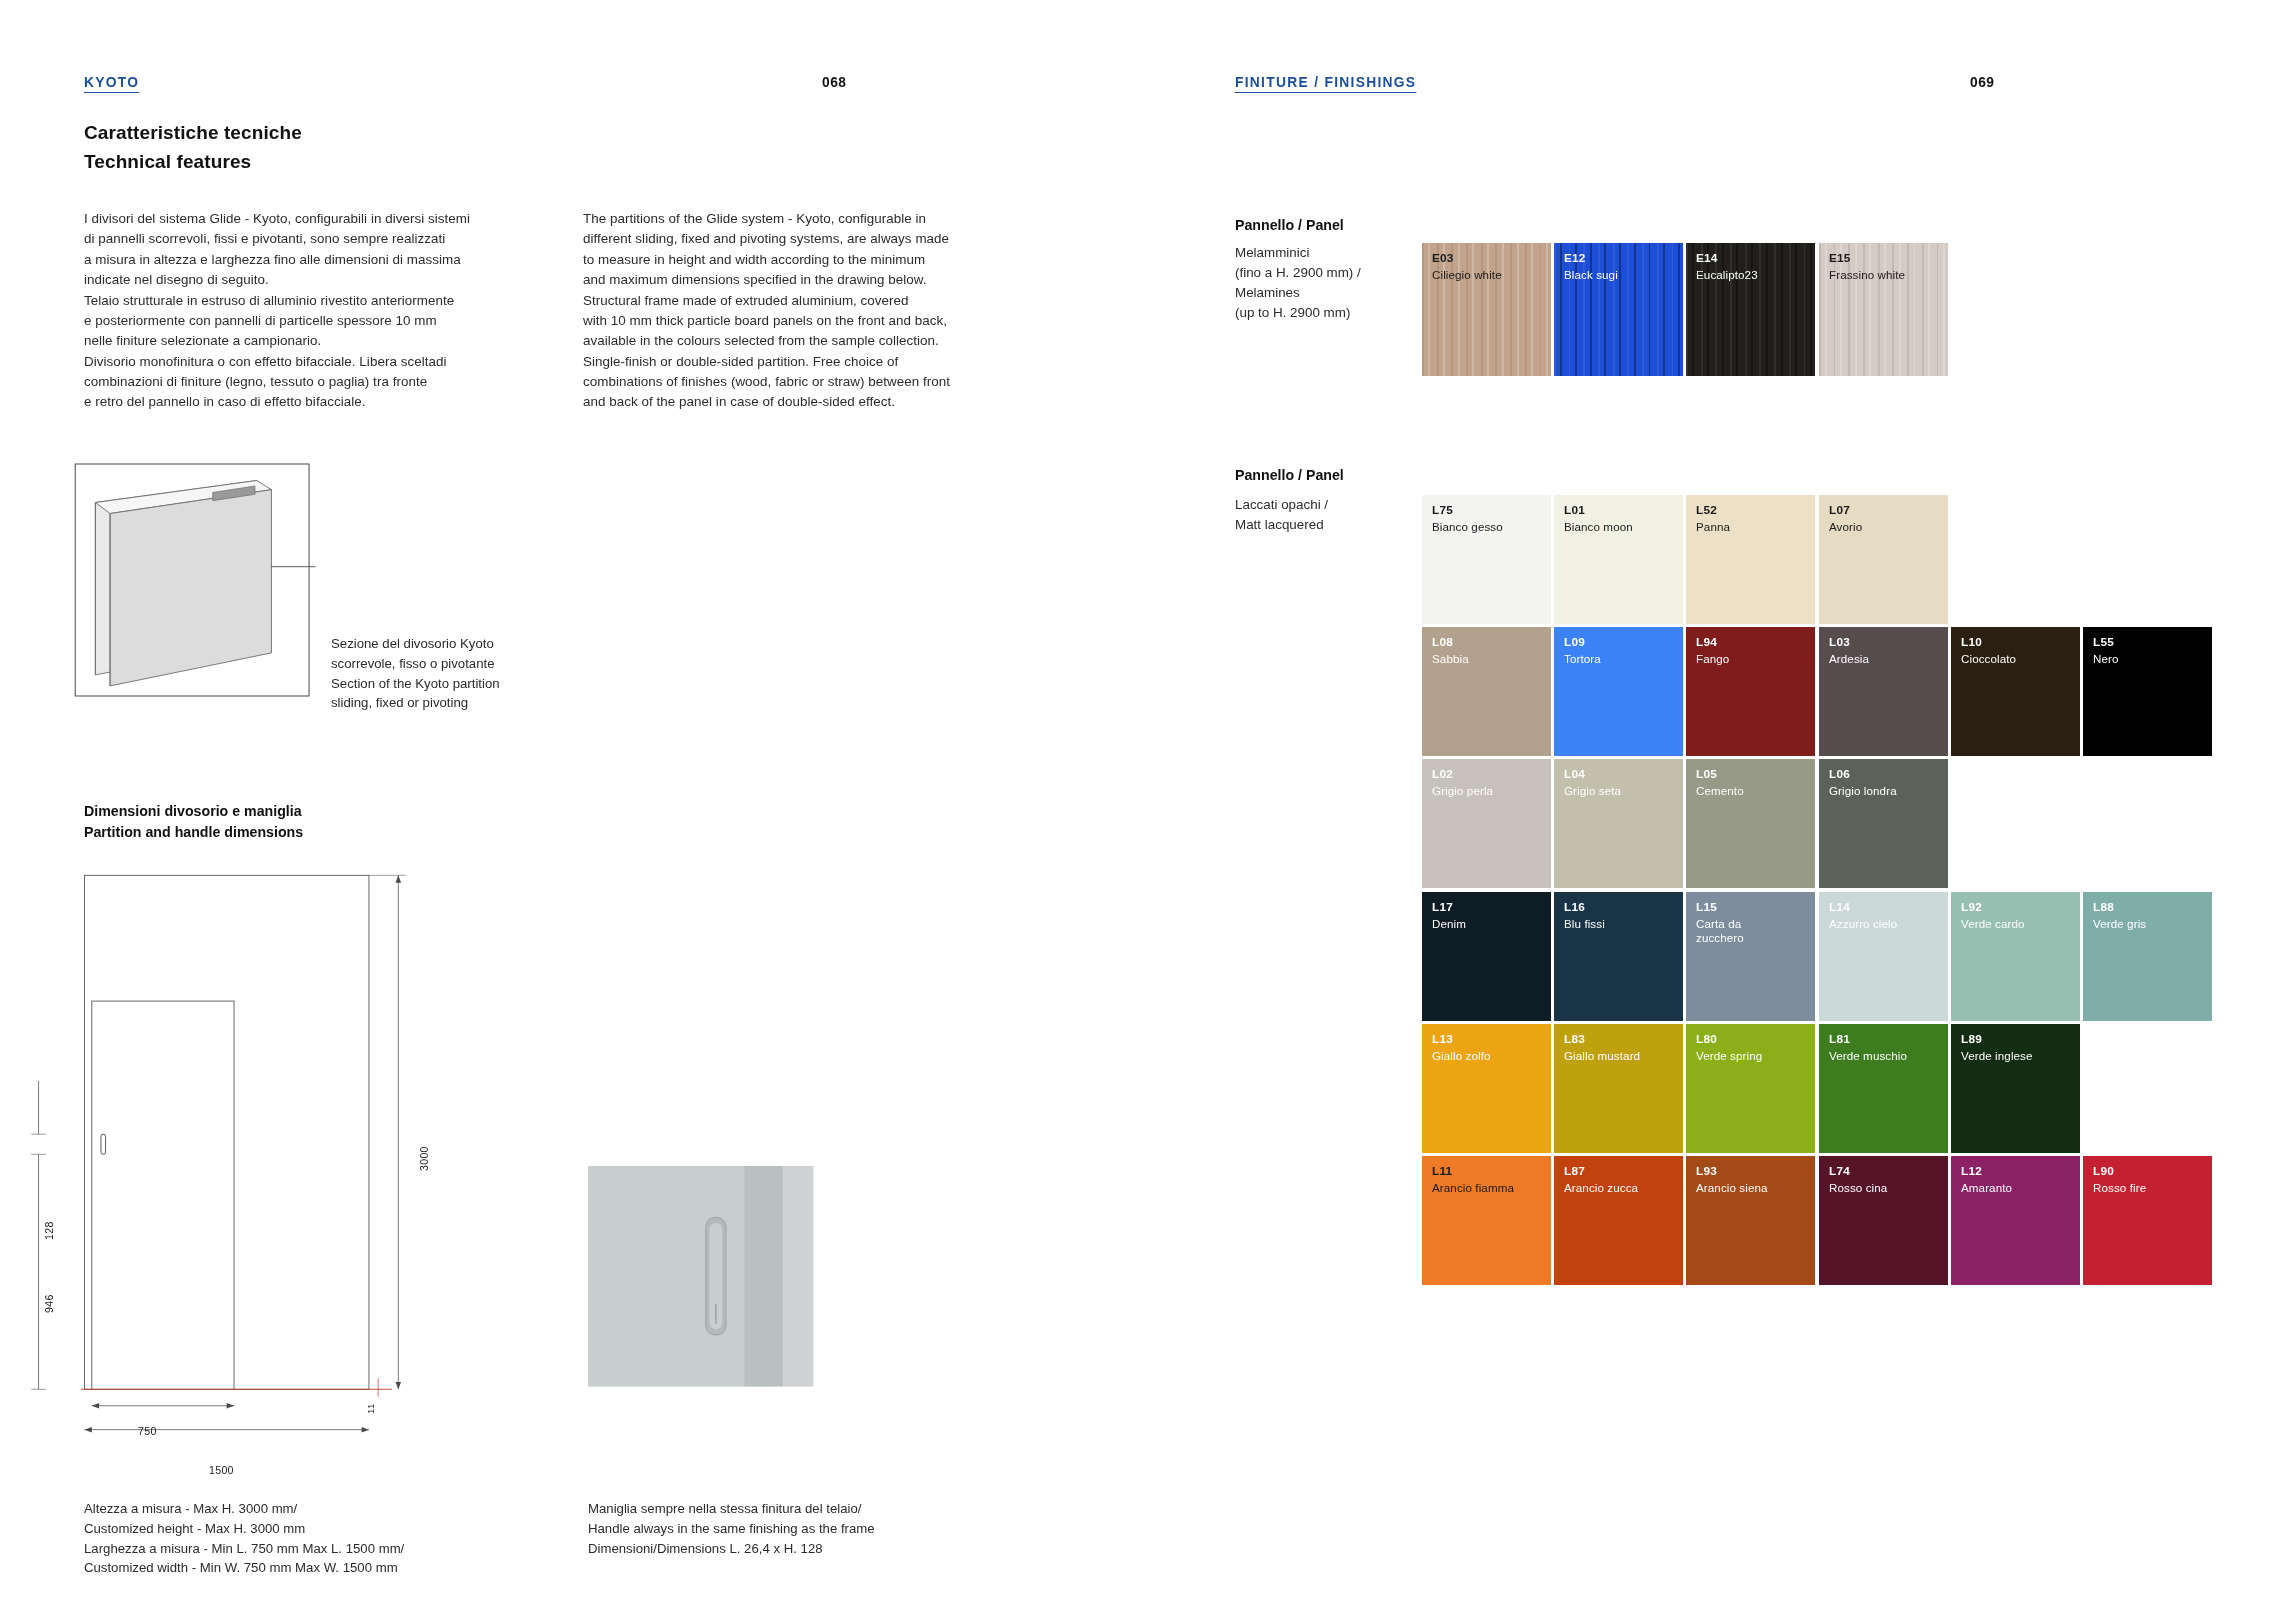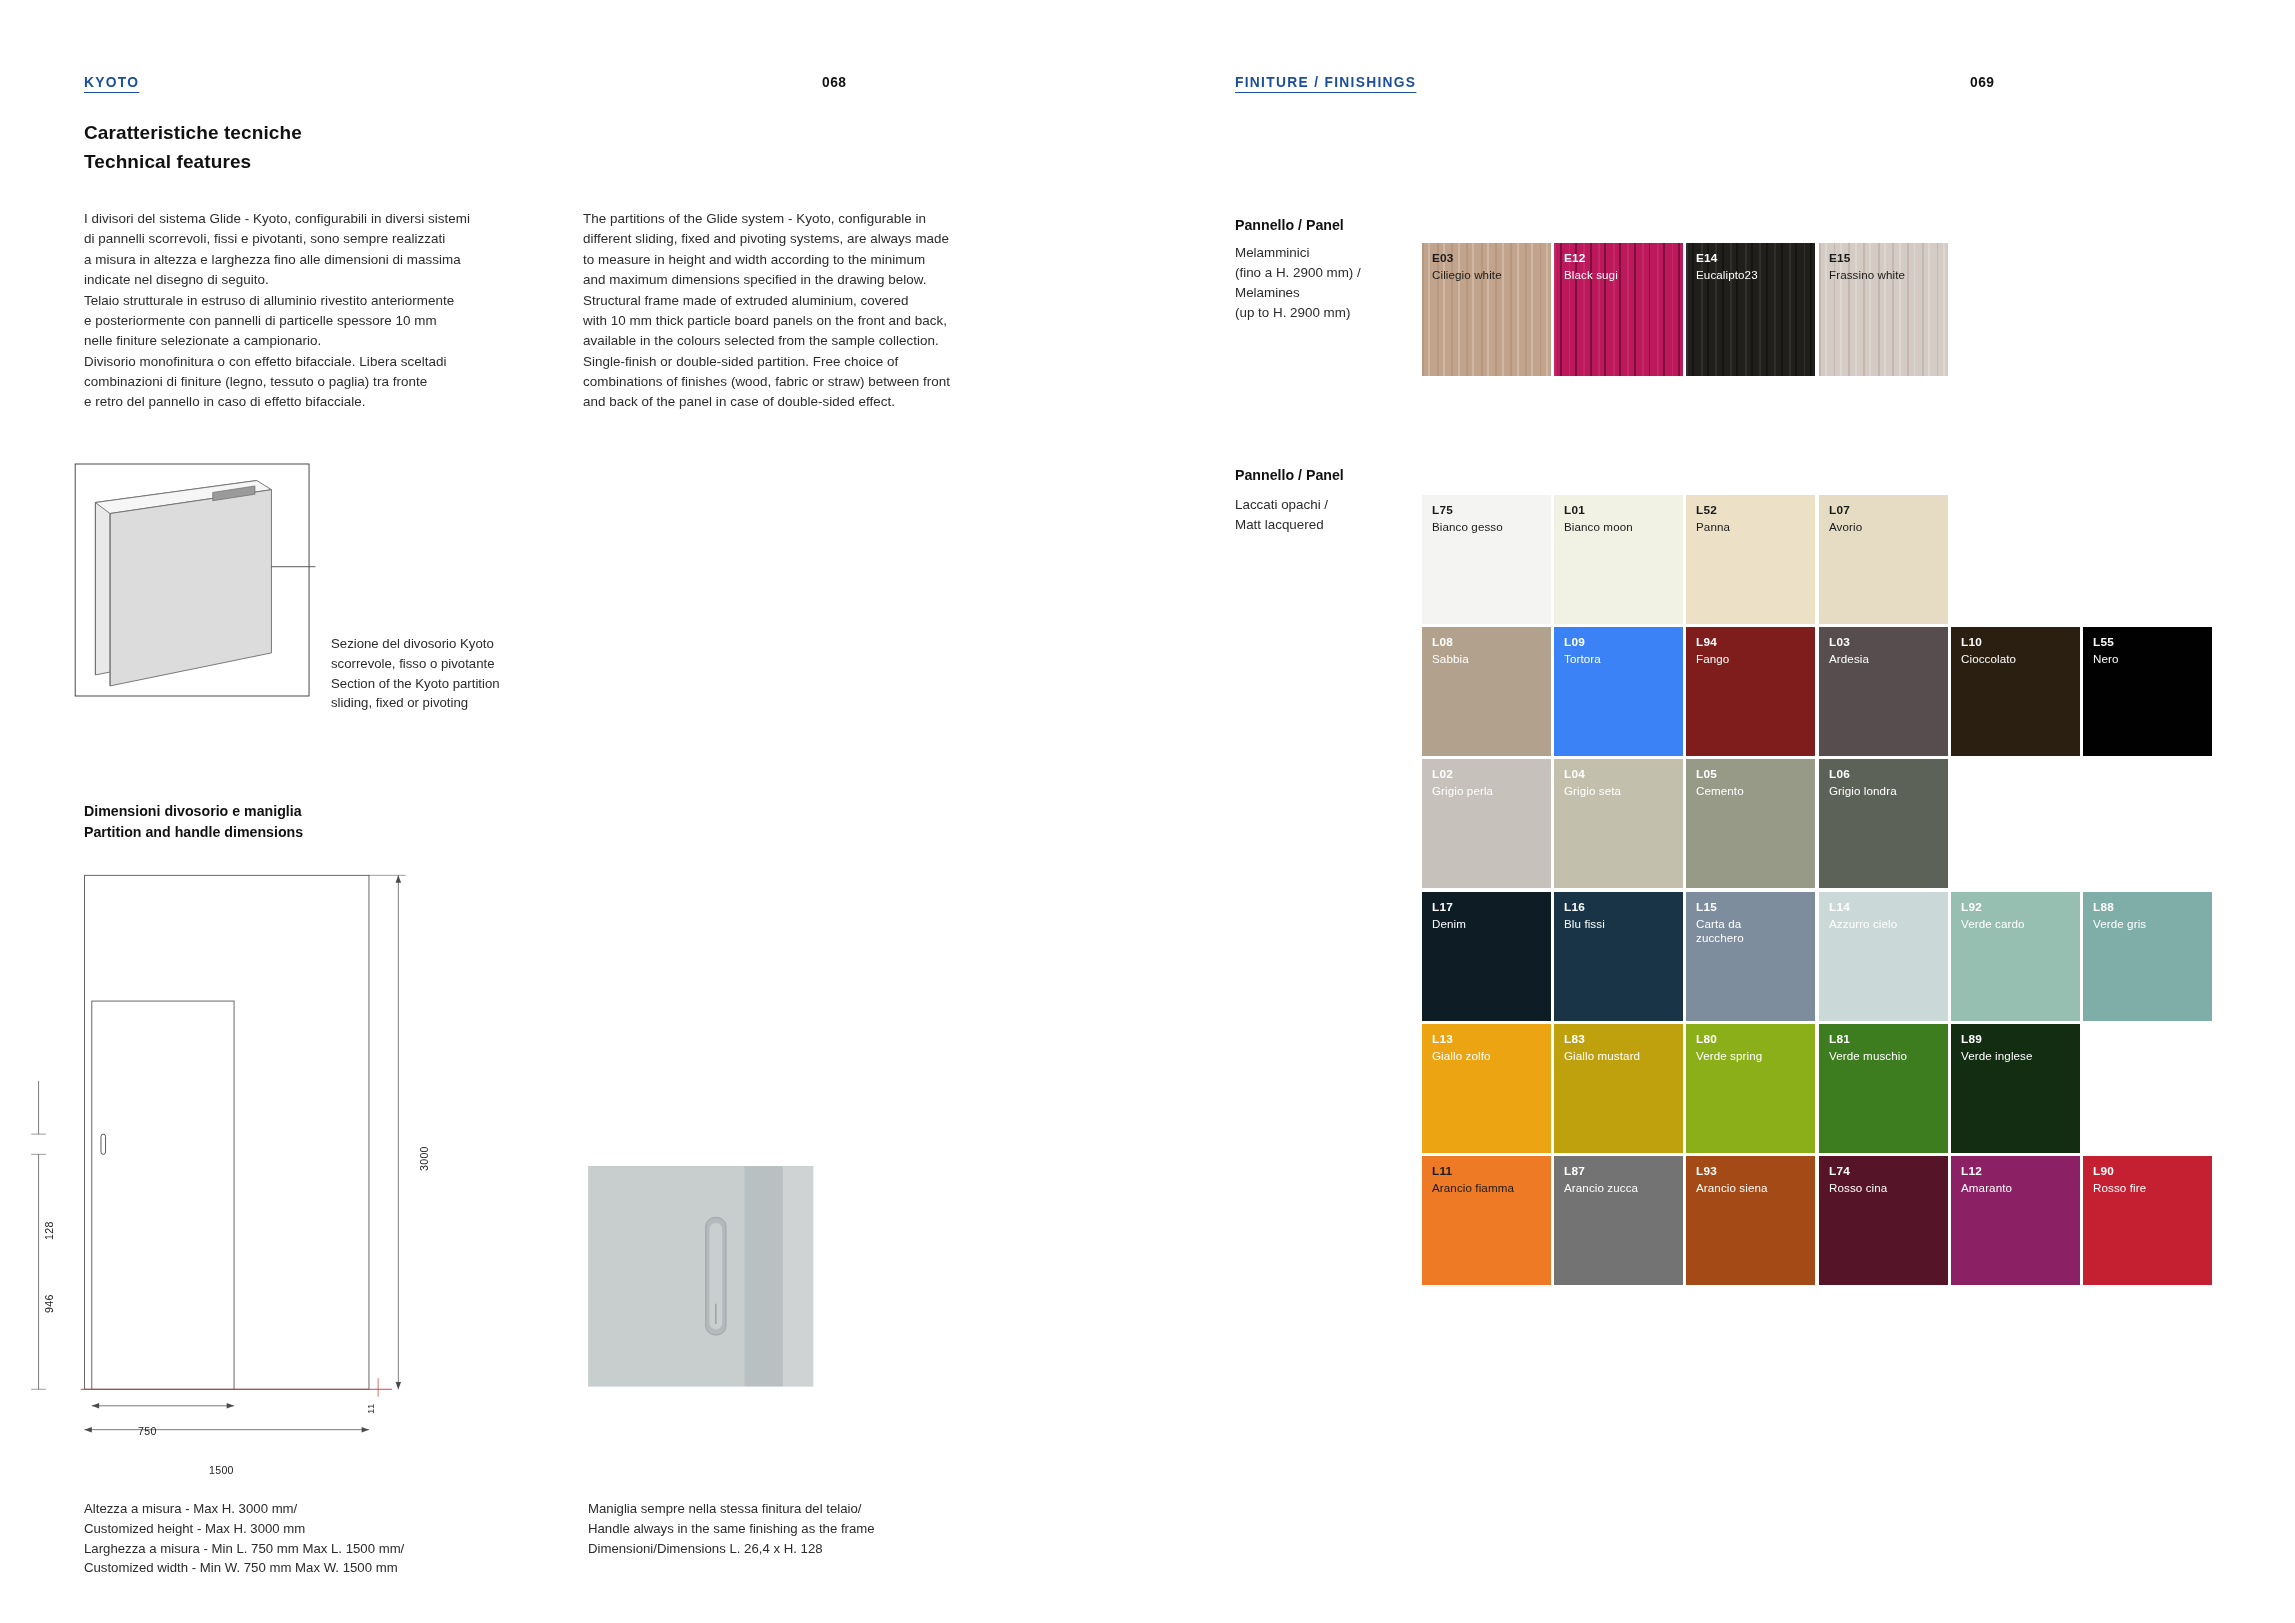--- a/index.html
+++ b/index.html
@@ -215,21 +215,21 @@
 (fino a H. 2900 mm) /
 Melamines
 (up to H. 2900 mm)</div>
 
     <div id="melamine-row" style="position:absolute; left:274px; top:243px;">
         <div class="swatch" style="left: 0px; top: 0px; width: 129px; height: 133px; background: rgb(194, 164, 140);">
           <div class="wood-grain" style="background: repeating-linear-gradient(90deg, rgba(120, 85, 60, 0.16) 0px, rgba(120, 85, 60, 0.16) 1.8px, transparent 1.8px, transparent 6.4px, rgba(255, 255, 255, 0.22) 6.4px, rgba(255, 255, 255, 0.22) 8.3px, transparent 8.3px, transparent 14.7px);"></div>
           <div class="sw-code" style="color: rgb(26, 26, 26);">E03</div>
           <div class="sw-name" style="color: rgb(26, 26, 26);">Ciliegio white</div>
         </div>
-        <div class="swatch" style="left: 132px; top: 0px; width: 129px; height: 133px; background: #be185d;">
+        <div class="swatch" style="left: 132px; top: 0px; width: 129px; height: 133px; background: #1d4ed8;">
           <div class="wood-grain" style="background: repeating-linear-gradient(90deg, rgba(255, 255, 255, 0.07) 0px, rgba(255, 255, 255, 0.07) 1.8px, transparent 1.8px, transparent 6.4px, rgba(0, 0, 0, 0.35) 6.4px, rgba(0, 0, 0, 0.35) 8.3px, transparent 8.3px, transparent 14.7px);"></div>
           <div class="sw-code" style="color: rgb(255, 255, 255);">E12</div>
           <div class="sw-name" style="color: rgb(255, 255, 255);">Black sugi</div>
         </div>
         <div class="swatch" style="left: 264px; top: 0px; width: 129px; height: 133px; background: rgb(33, 31, 28);">
           <div class="wood-grain" style="background: repeating-linear-gradient(90deg, rgba(255, 255, 255, 0.07) 0px, rgba(255, 255, 255, 0.07) 1.8px, transparent 1.8px, transparent 6.4px, rgba(0, 0, 0, 0.35) 6.4px, rgba(0, 0, 0, 0.35) 8.3px, transparent 8.3px, transparent 14.7px);"></div>
           <div class="sw-code" style="color: rgb(255, 255, 255);">E14</div>
           <div class="sw-name" style="color: rgb(255, 255, 255);">Eucalipto23</div>
         </div>
         <div class="swatch" style="left: 397px; top: 0px; width: 129px; height: 133px; background: rgb(211, 203, 196);">
@@ -343,21 +343,21 @@
           <div class="sw-name" style="color: rgb(255, 255, 255);">Verde muschio</div>
         </div>
         <div class="swatch" style="left: 529px; top: 529px; width: 129px; height: 129px; background: rgb(19, 45, 19);">
           <div class="sw-code" style="color: rgb(255, 255, 255);">L89</div>
           <div class="sw-name" style="color: rgb(255, 255, 255);">Verde inglese</div>
         </div>
         <div class="swatch" style="left: 0px; top: 661px; width: 129px; height: 129px; background: rgb(239, 122, 38);">
           <div class="sw-code" style="color: rgb(26, 26, 26);">L11</div>
           <div class="sw-name" style="color: rgb(26, 26, 26);">Arancio fiamma</div>
         </div>
-        <div class="swatch" style="left: 132px; top: 661px; width: 129px; height: 129px; background: #737373;">
+        <div class="swatch" style="left: 132px; top: 661px; width: 129px; height: 129px; background: #c2410c;">
           <div class="sw-code" style="color: rgb(255, 255, 255);">L87</div>
           <div class="sw-name" style="color: rgb(255, 255, 255);">Arancio zucca</div>
         </div>
         <div class="swatch" style="left: 264px; top: 661px; width: 129px; height: 129px; background: rgb(164, 74, 22);">
           <div class="sw-code" style="color: rgb(255, 255, 255);">L93</div>
           <div class="sw-name" style="color: rgb(255, 255, 255);">Arancio siena</div>
         </div>
         <div class="swatch" style="left: 397px; top: 661px; width: 129px; height: 129px; background: rgb(85, 20, 39);">
           <div class="sw-code" style="color: rgb(255, 255, 255);">L74</div>
           <div class="sw-name" style="color: rgb(255, 255, 255);">Rosso cina</div>

